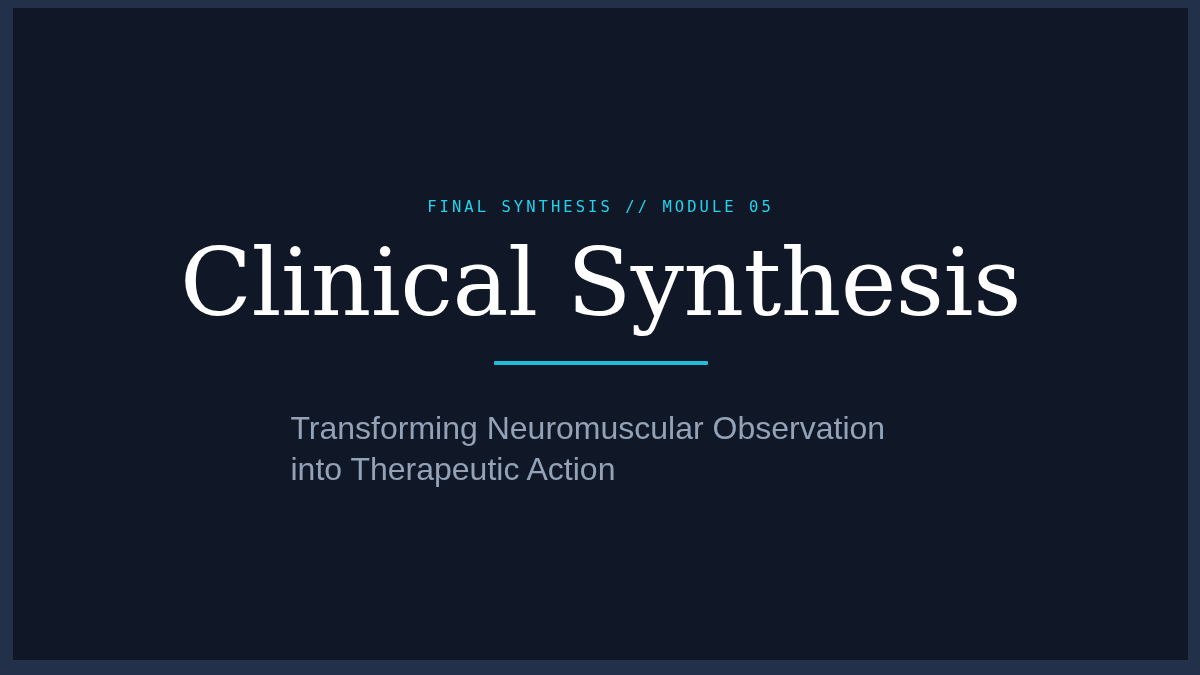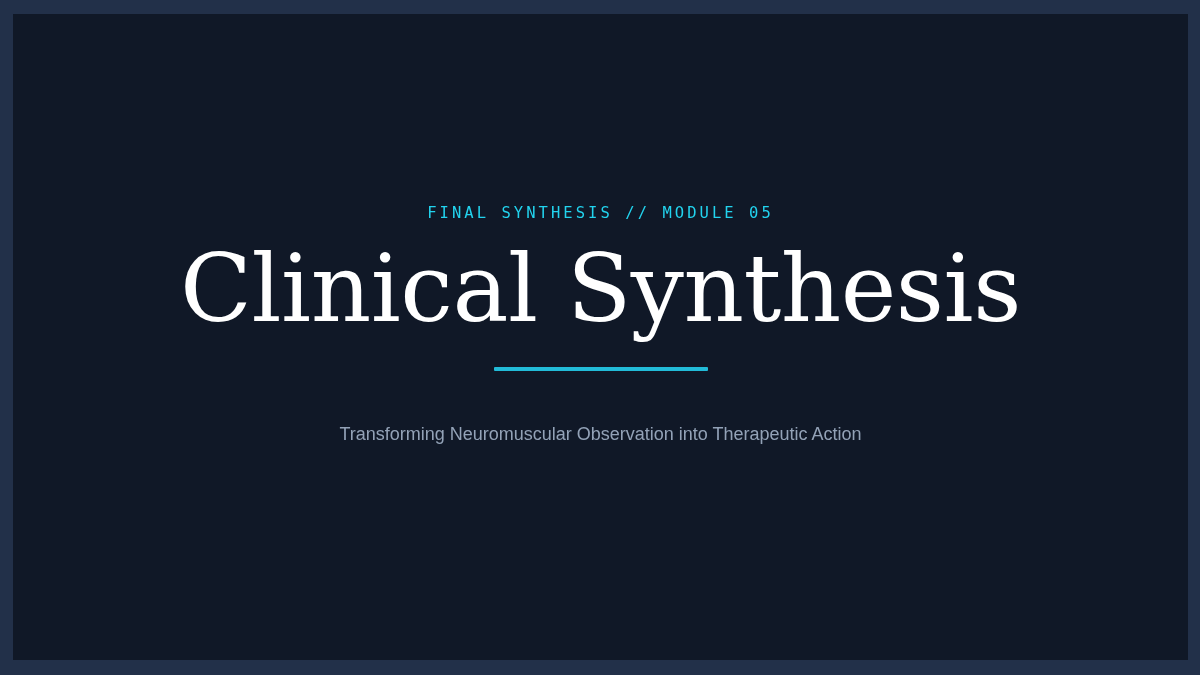--- a/index.html
+++ b/index.html
@@ -15,21 +15,21 @@
     font-family: "Liberation Sans", sans-serif;
   }
 
   
   .deck-frame {
     position: relative;
     box-sizing: border-box;
     width: 1200px;
     height: 675px;
     background: #223049;
-    padding: 14px 12px 15px 13px;
+    padding: 8px 12px 15px 13px;
   }
 
   
   .slide {
     position: relative;
     box-sizing: border-box;
     width: 100%;
     height: 100%;
     background: #101827;
     overflow: hidden;
@@ -83,21 +83,21 @@
     height: 4px;
     background: #22bbd8;
     border-radius: 1px;
     margin-top: 14px;
   }
 
   
   .subtitle {
     font-family: "Liberation Sans", sans-serif;
     font-weight: 400;
-    font-size: 18px;
+    font-size: 32px;
     line-height: 41px;
     color: #93a2b7;
     text-align: left;
     max-width: 620px;
     margin: 0;
     padding: 0;
     margin-top: 43px;
   }
 </style>
 </head>

